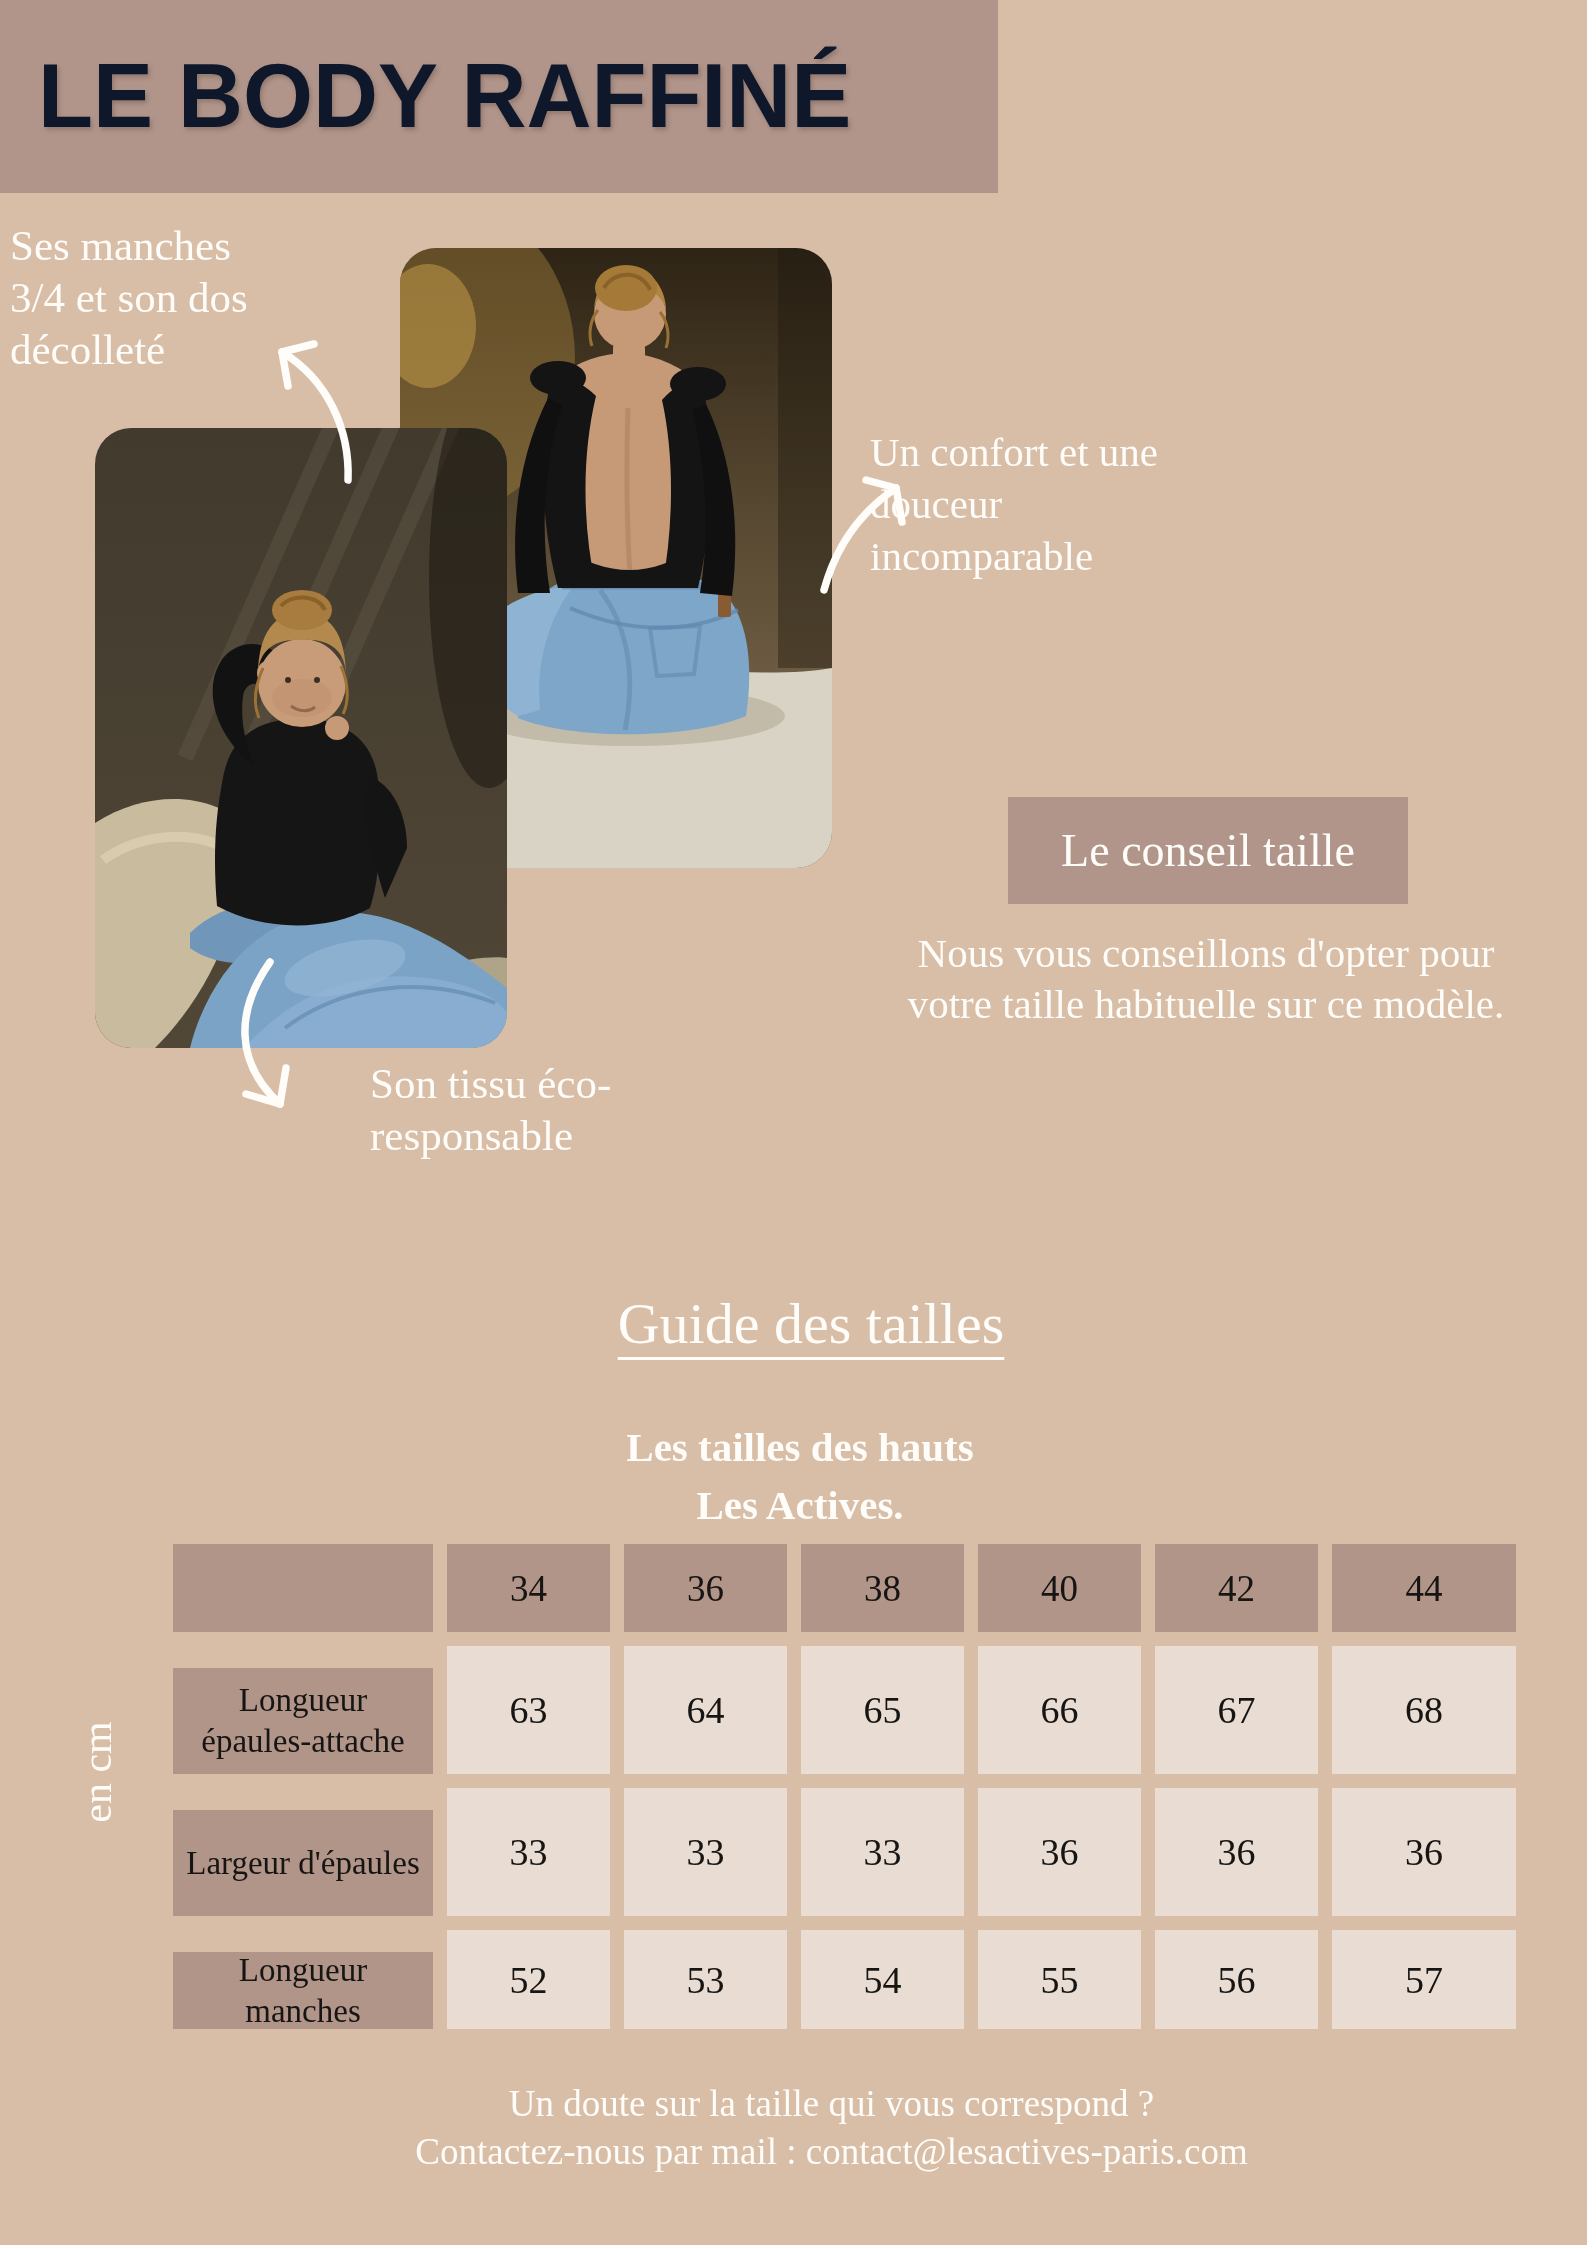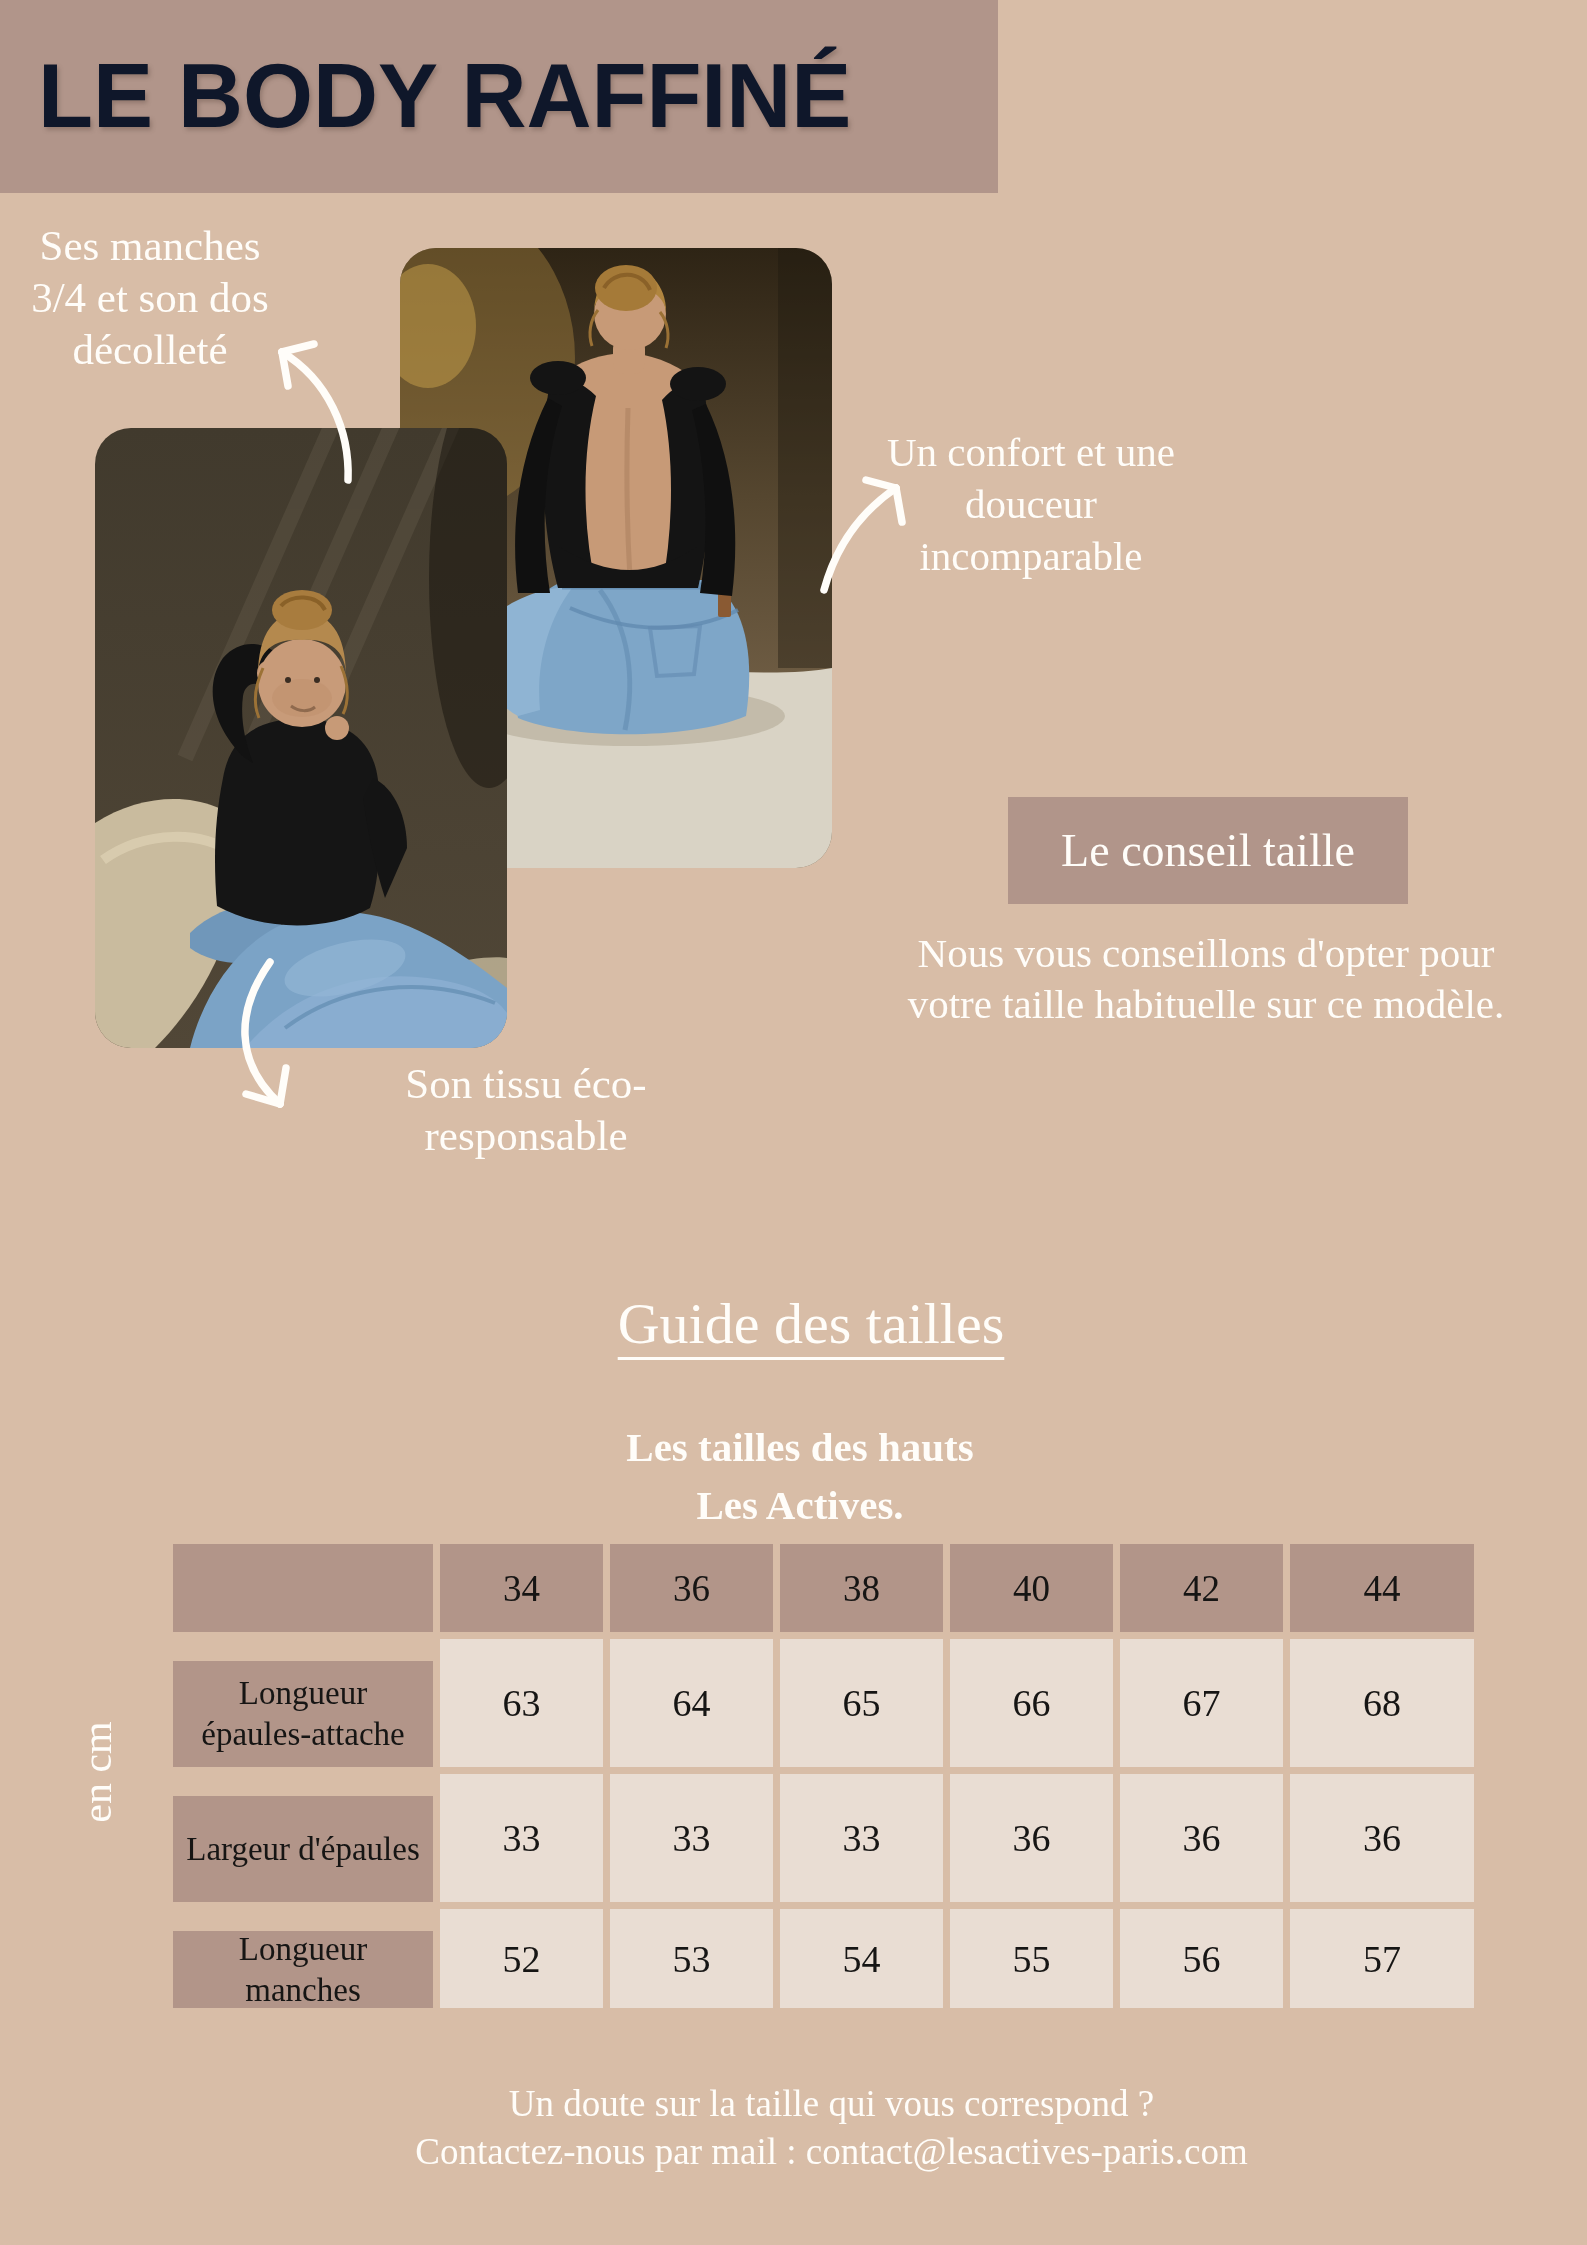--- a/index.html
+++ b/index.html
@@ -9,21 +9,21 @@
     font-family:"Liberation Serif",serif;color:var(--paper,#fffdf9);
   }
   
   .band{position:absolute;left:0;top:0;width:998px;height:193px;background:var(--band,#b1958a);}
   .band h1{
     margin:0;font-family:"Liberation Sans",sans-serif;font-weight:700;
     font-size:90px;line-height:193px;padding-left:38px;color:#0f172a;
     text-shadow:2px 3px 4px rgba(90,70,60,.35);white-space:nowrap;
   }
   
-  .ann{position:absolute;text-align:center;z-index:4;}
+  .ann{position:absolute;z-index:4;}
   .ann .line{display:block;}
   #ann-sleeves{left:10px;top:220px;width:280px;font-size:43px;line-height:52px;}
   #ann-comfort{left:870px;top:426px;width:322px;font-size:41px;line-height:52px;}
   #ann-fabric{left:370px;top:1058px;width:312px;font-size:43px;line-height:52px;}
   
   .photo{position:absolute;border-radius:36px;overflow:hidden;}
   #photo-back{left:400px;top:248px;width:432px;height:620px;z-index:1;}
   #photo-front{left:95px;top:428px;width:412px;height:620px;z-index:2;}
   .photo svg{display:block;width:100%;height:100%;}
   
@@ -45,21 +45,21 @@
   #guide-sub{position:absolute;left:450px;top:1418px;width:700px;text-align:center;font-size:41px;line-height:58px;font-weight:bold;}
   #en-cm{
     position:absolute;left:12px;top:1750px;width:170px;height:44px;
     text-align:center;font-size:42px;line-height:44px;transform:rotate(-90deg);
   }
   
   #size-table{
     position:absolute;left:173px;top:1544px;display:grid;
     grid-template-columns:260px 163px 163px 163px 163px 163px 184px;
     grid-template-rows:88px 128px 128px 99px;
-    gap:7px;color:var(--ink,#161514);z-index:2;
+    gap:14px;color:var(--ink,#161514);z-index:2;
   }
   .cell{display:flex;align-items:center;justify-content:center;text-align:center;}
   .cell.head{background:var(--cell,#b29589);font-size:37px;}
   .cell.rowlabel{background:var(--cell,#b29589);font-size:33px;line-height:41px;padding:0 10px;margin-top:22px;}
   .cell.value{background:var(--cell-light,#e9ddd3);font-size:38px;}
   
   #footer{
     position:absolute;left:0;top:2080px;width:1587px;text-align:center;
     font-size:37px;line-height:48px;transform:translateX(38px);
   }

